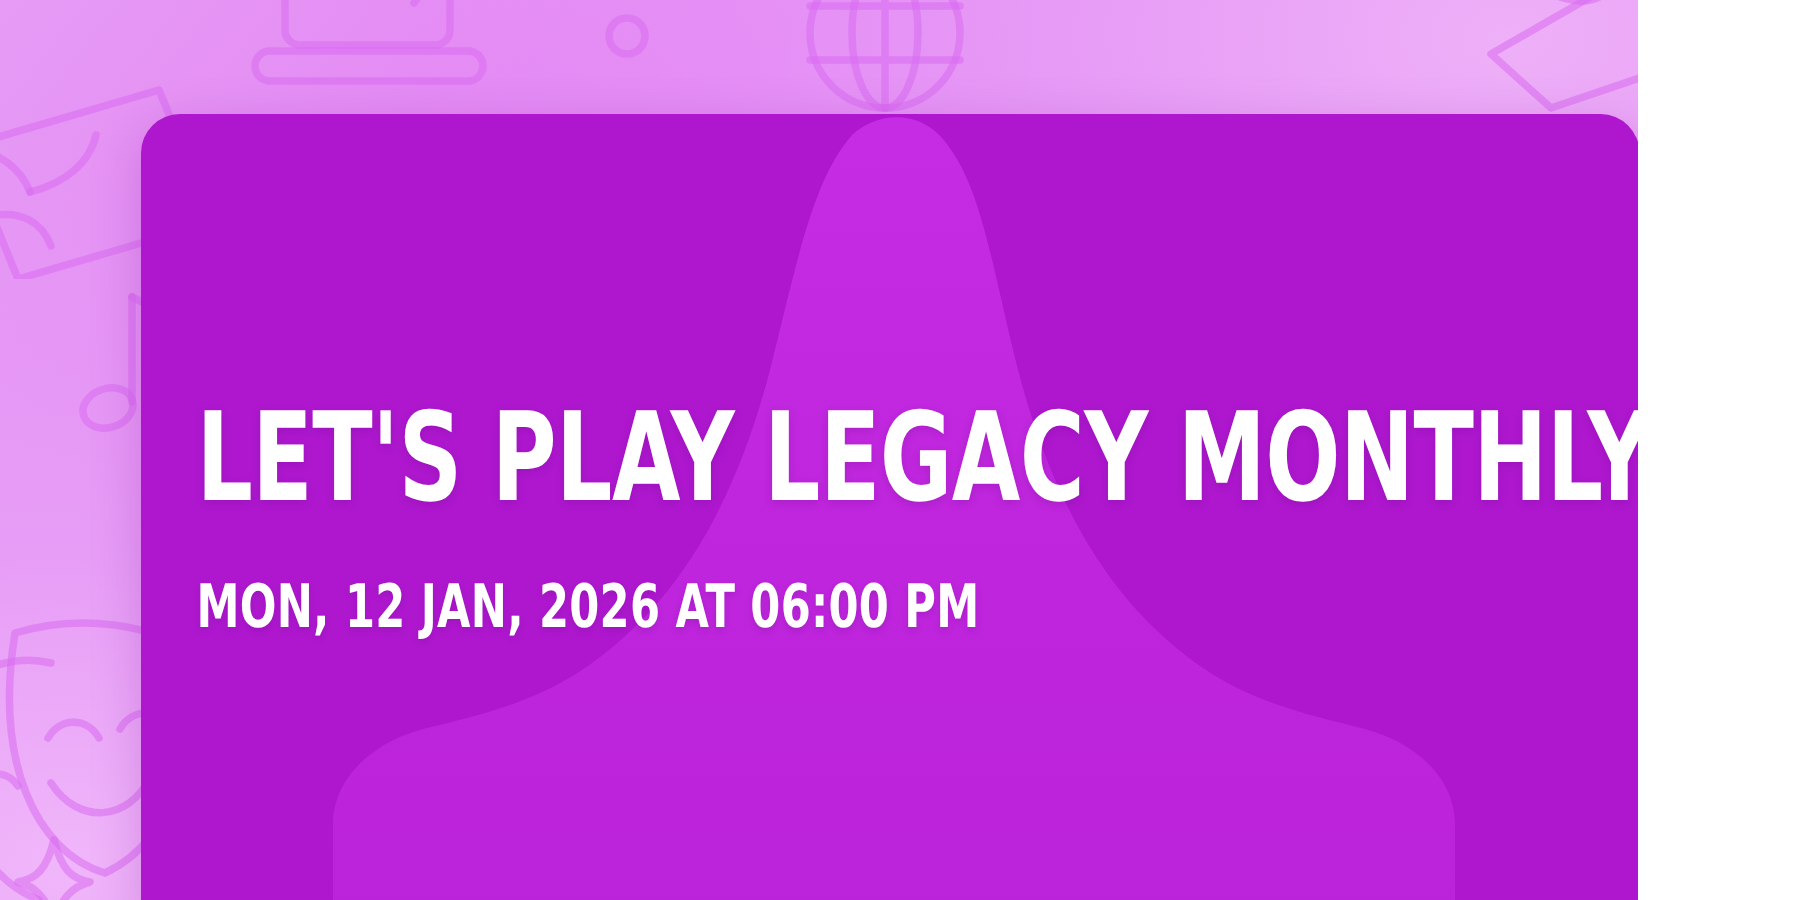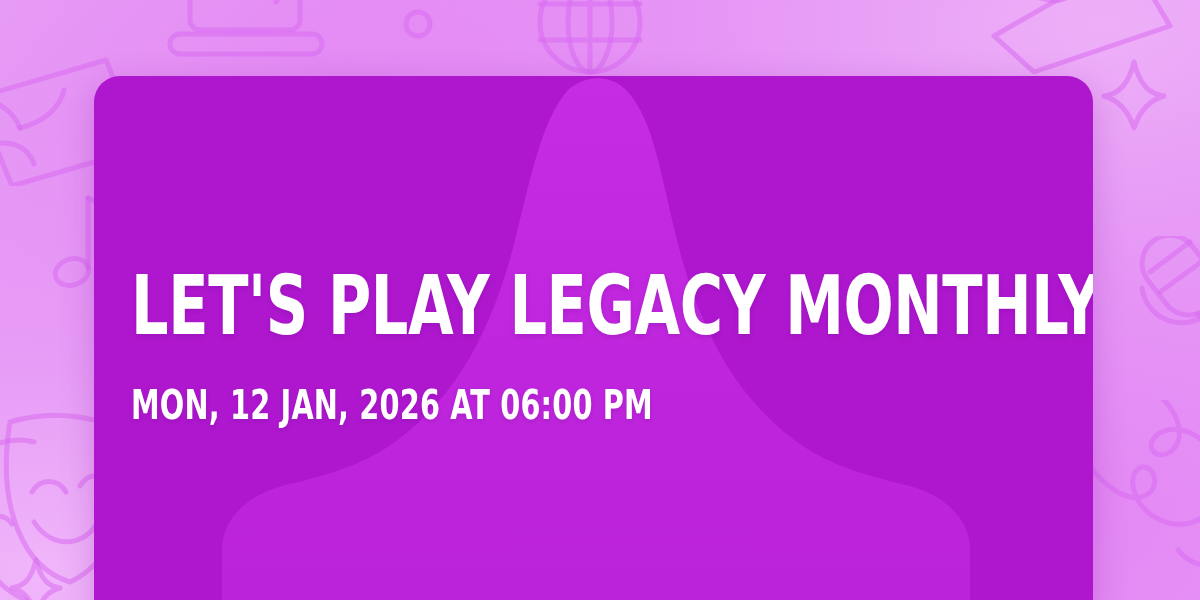--- a/index.html
+++ b/index.html
@@ -4,21 +4,21 @@
 <style>
   * { margin:0; padding:0; box-sizing:border-box; }
   html, body {
     width:1200px; height:600px; overflow:hidden;
     font-family:"Liberation Sans", sans-serif;
   }
 
   
   #event-banner {
     position:relative;
-    width:1200px; height:600px;
+    width:1092px; height:600px;
     background:
       radial-gradient(115% 140% at 92% 4%,  #eeb0f8 0%, #e79cf6 22%, rgba(231,156,246,0) 58%),
       radial-gradient(120% 130% at 4% 96%,  #f0b6fa 0%, #e79df6 26%, rgba(231,157,246,0) 62%),
       linear-gradient(128deg, #e69bf5 0%, #e382f4 34%, #e07af5 62%, #e58ef5 100%);
     overflow:hidden;
   }
 
   
   .deco-layer { position:absolute; inset:0; pointer-events:none; }
   .deco {

